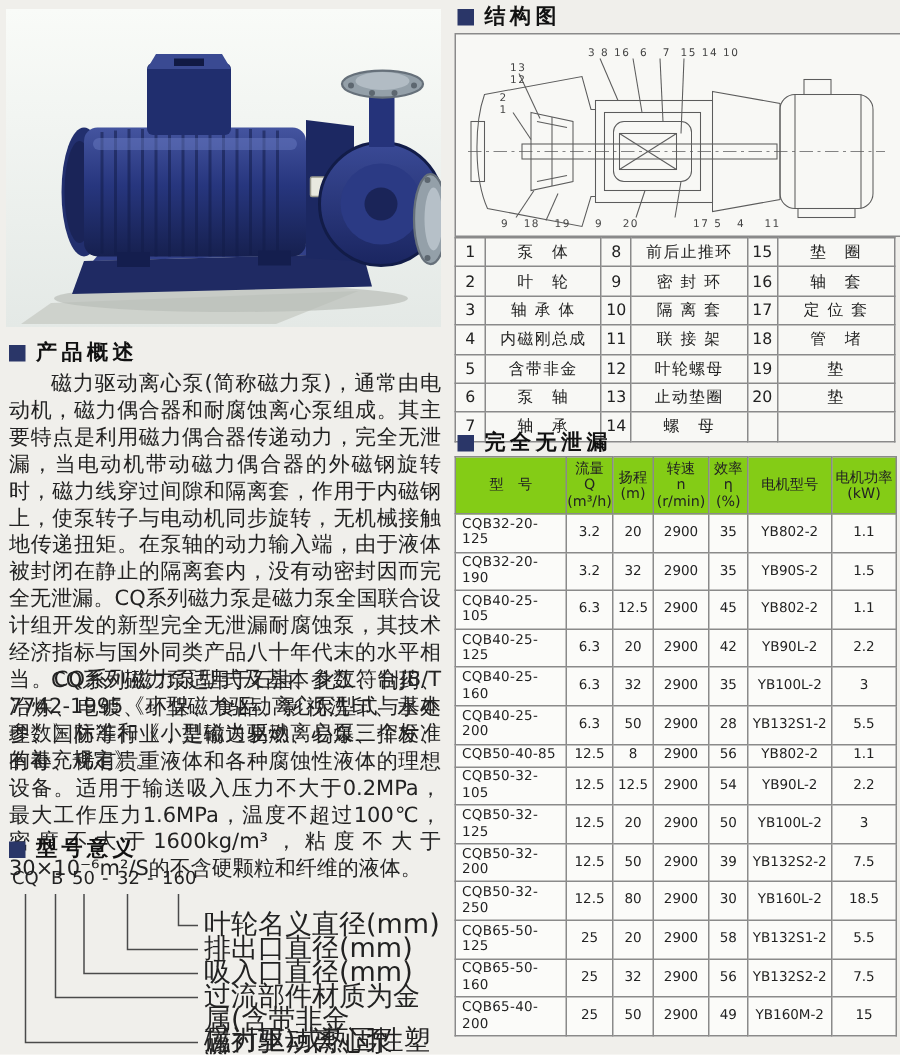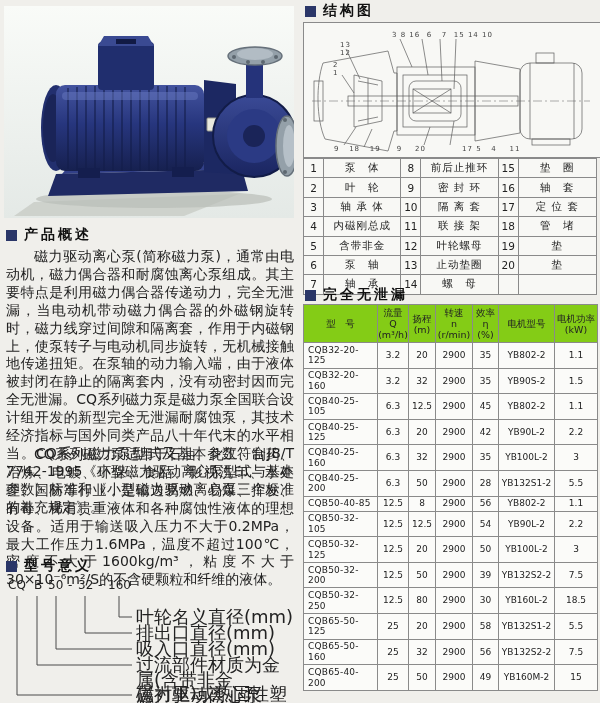--- a/index.html
+++ b/index.html
@@ -280,21 +280,21 @@
         <tr>
           <td class="model">CQB32-20-125</td>
           <td>3.2</td>
           <td>20</td>
           <td>2900</td>
           <td>35</td>
           <td>YB802-2</td>
           <td>1.1</td>
         </tr>
         <tr>
-          <td class="model">CQB32-20-160</td>
+          <td class="model">CQB32-20-190</td>
           <td>3.2</td>
           <td>32</td>
           <td>2900</td>
           <td>35</td>
           <td>YB90S-2</td>
           <td>1.5</td>
         </tr>
         <tr>
           <td class="model">CQB40-25-105</td>
           <td>6.3</td>

